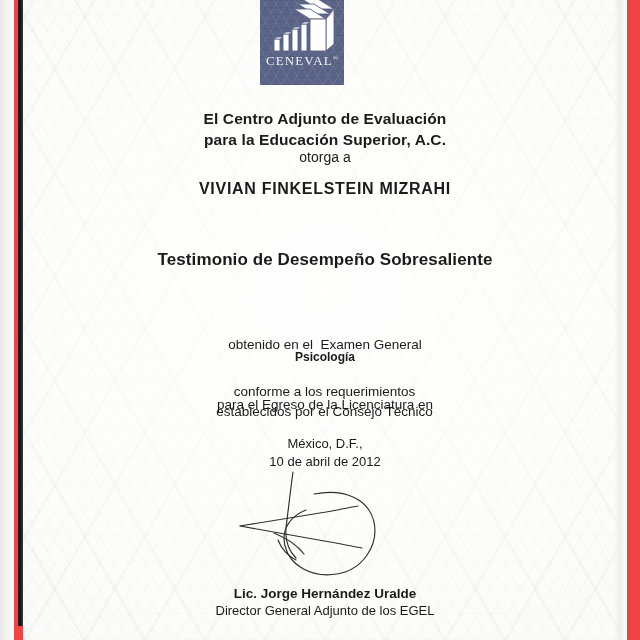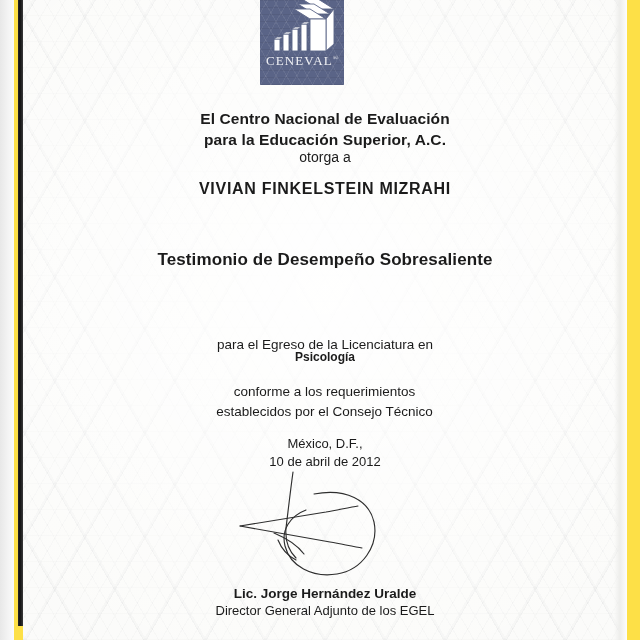--- a/index.html
+++ b/index.html
@@ -9,21 +9,21 @@
     height: 640px;
     overflow: hidden;
     background: #ffffff;
     font-family: "Liberation Sans", sans-serif;
   }
 
   #stage {
     position: relative;
     width: 640px;
     height: 640px;
-    background: #fde047;
+    background: #ef4444;
     overflow: hidden;
   }
 
   
   .gutter-left {
     position: absolute;
     left: 0; top: 0;
     width: 14px; height: 640px;
     background: linear-gradient(90deg,#e8e8e8 0%, #f4f4f4 60%, #fbfbfb 100%);
   }
@@ -236,32 +236,33 @@
       </g>
     </svg>
     <div class="logo-word">
       <span>CENEVAL</span><sup>®</sup>
     </div>
   </div>
 
   <div class="doc">
 
     <div class="issuer">
-      <div class="line">El Centro Nacional de Evaluación</div>
+      <div class="line">El Centro Adjunto de Evaluación</div>
       <div class="line">para la Educación Superior, A.C.</div>
     </div>
 
     <div class="otorga">otorga a</div>
 
     <div class="recipient">VIVIAN FINKELSTEIN MIZRAHI</div>
 
 
     <div class="award">Testimonio de Desempeño Sobresaliente</div>
 
     <div class="exam">
+      <div class="line">obtenido en el  Examen General</div>
       <div class="line">para el Egreso de la Licenciatura en</div>
     </div>
 
     <div class="program">Psicología</div>
 
     <div class="conforme">
       <div class="line">conforme a los requerimientos</div>
       <div class="line">establecidos por el Consejo Técnico</div>
     </div>
 

